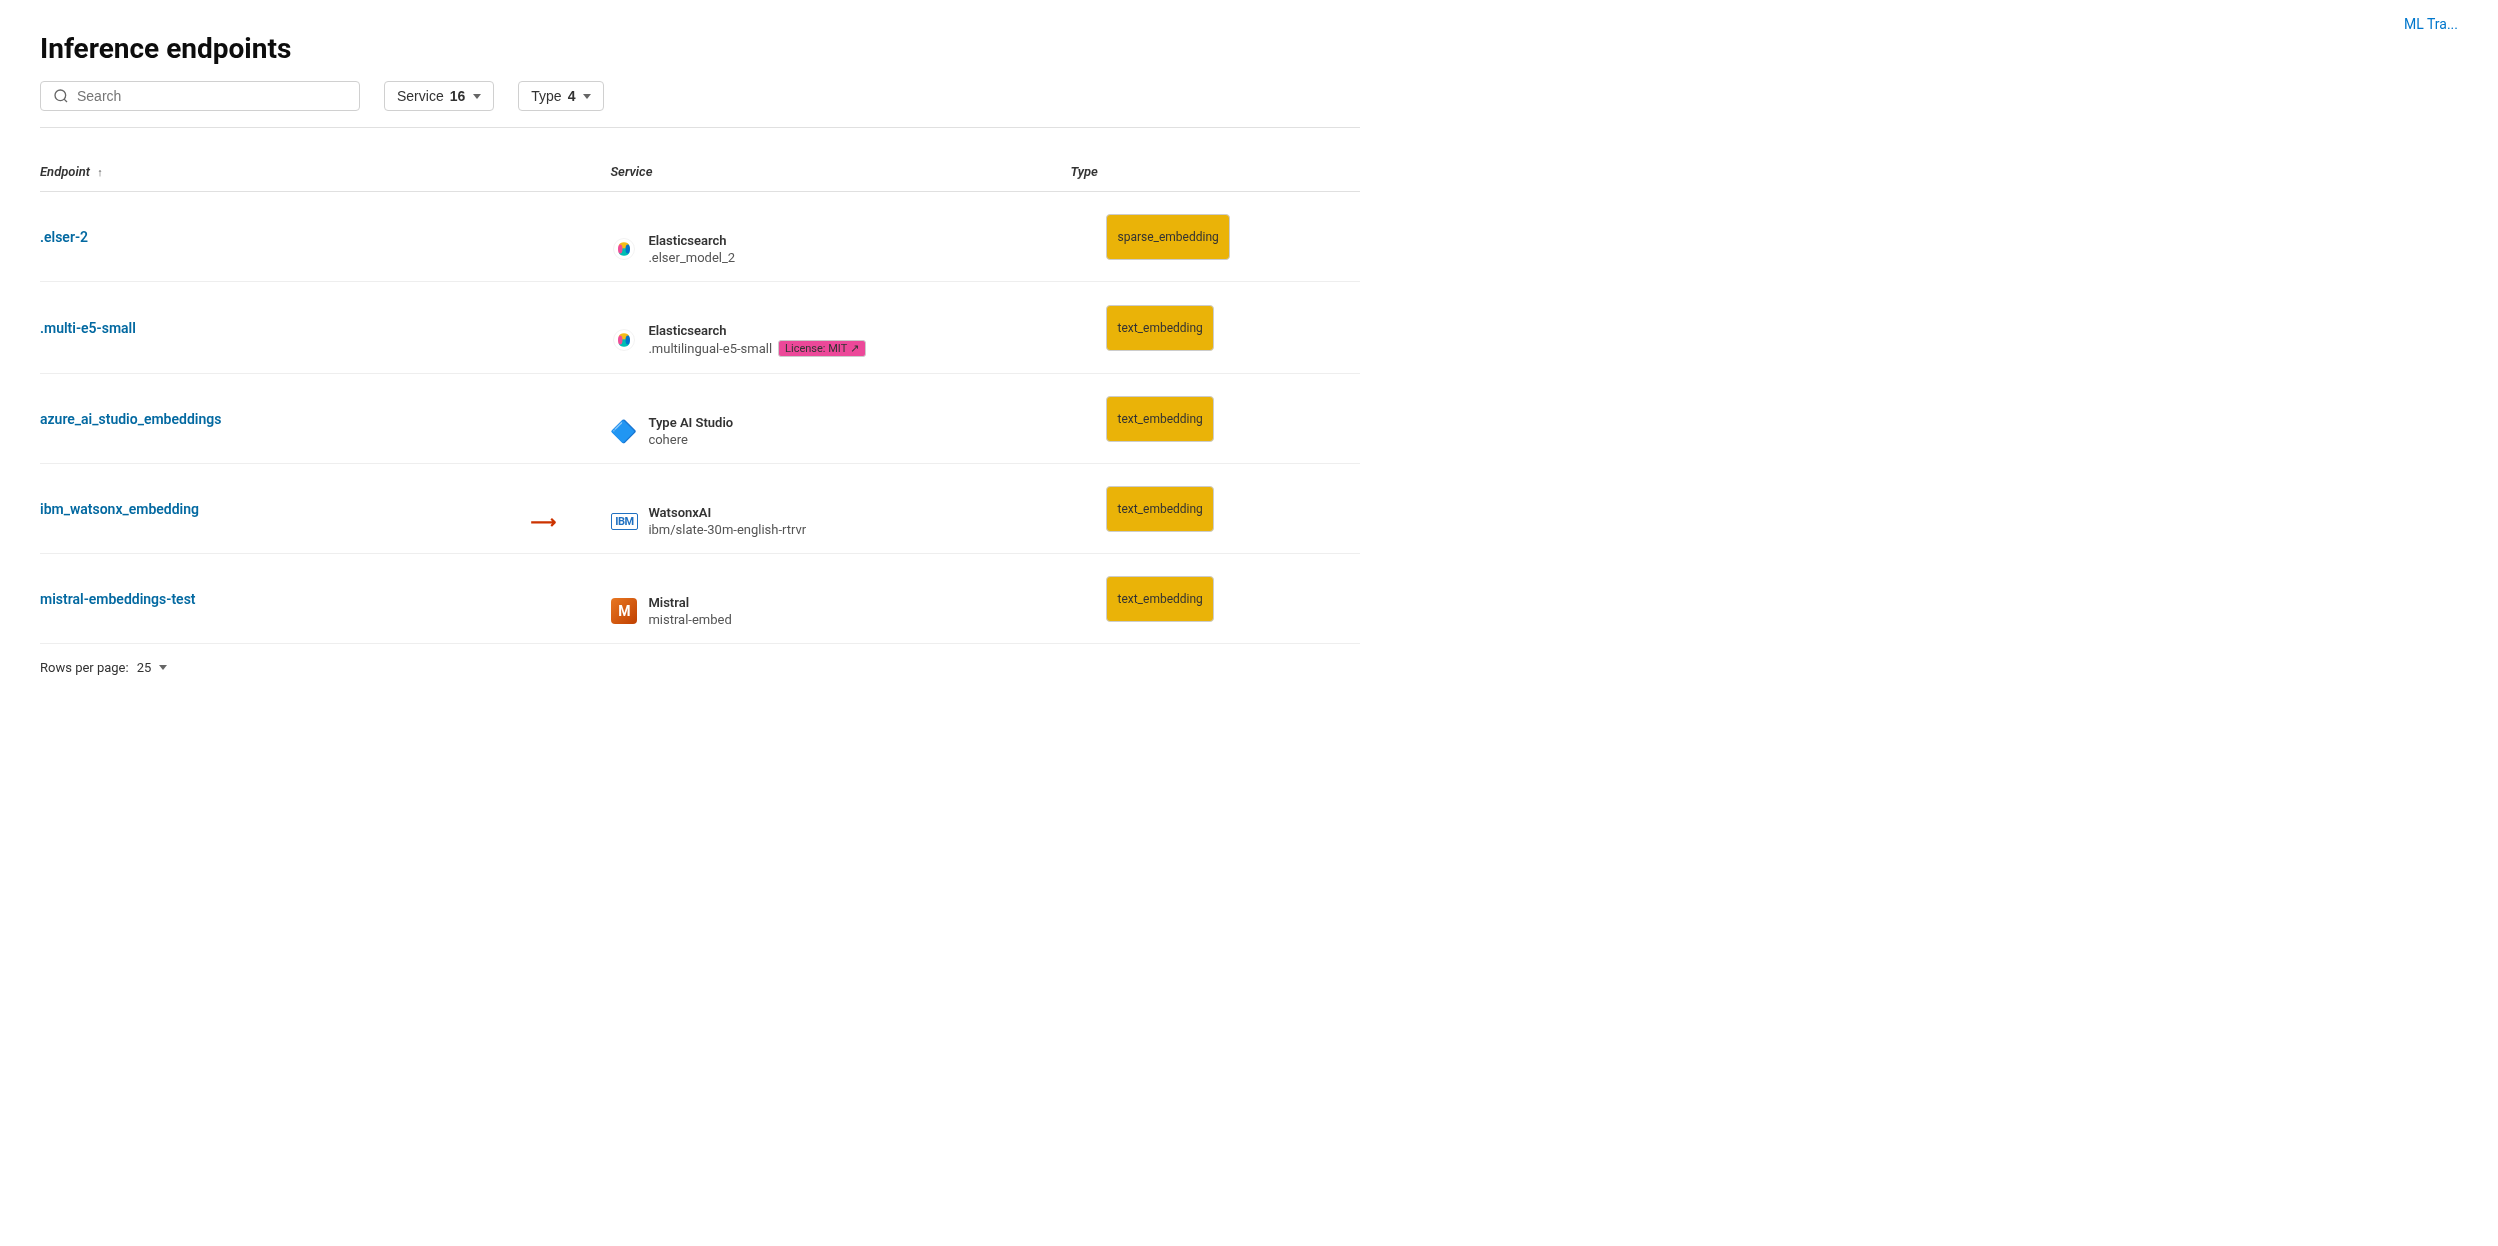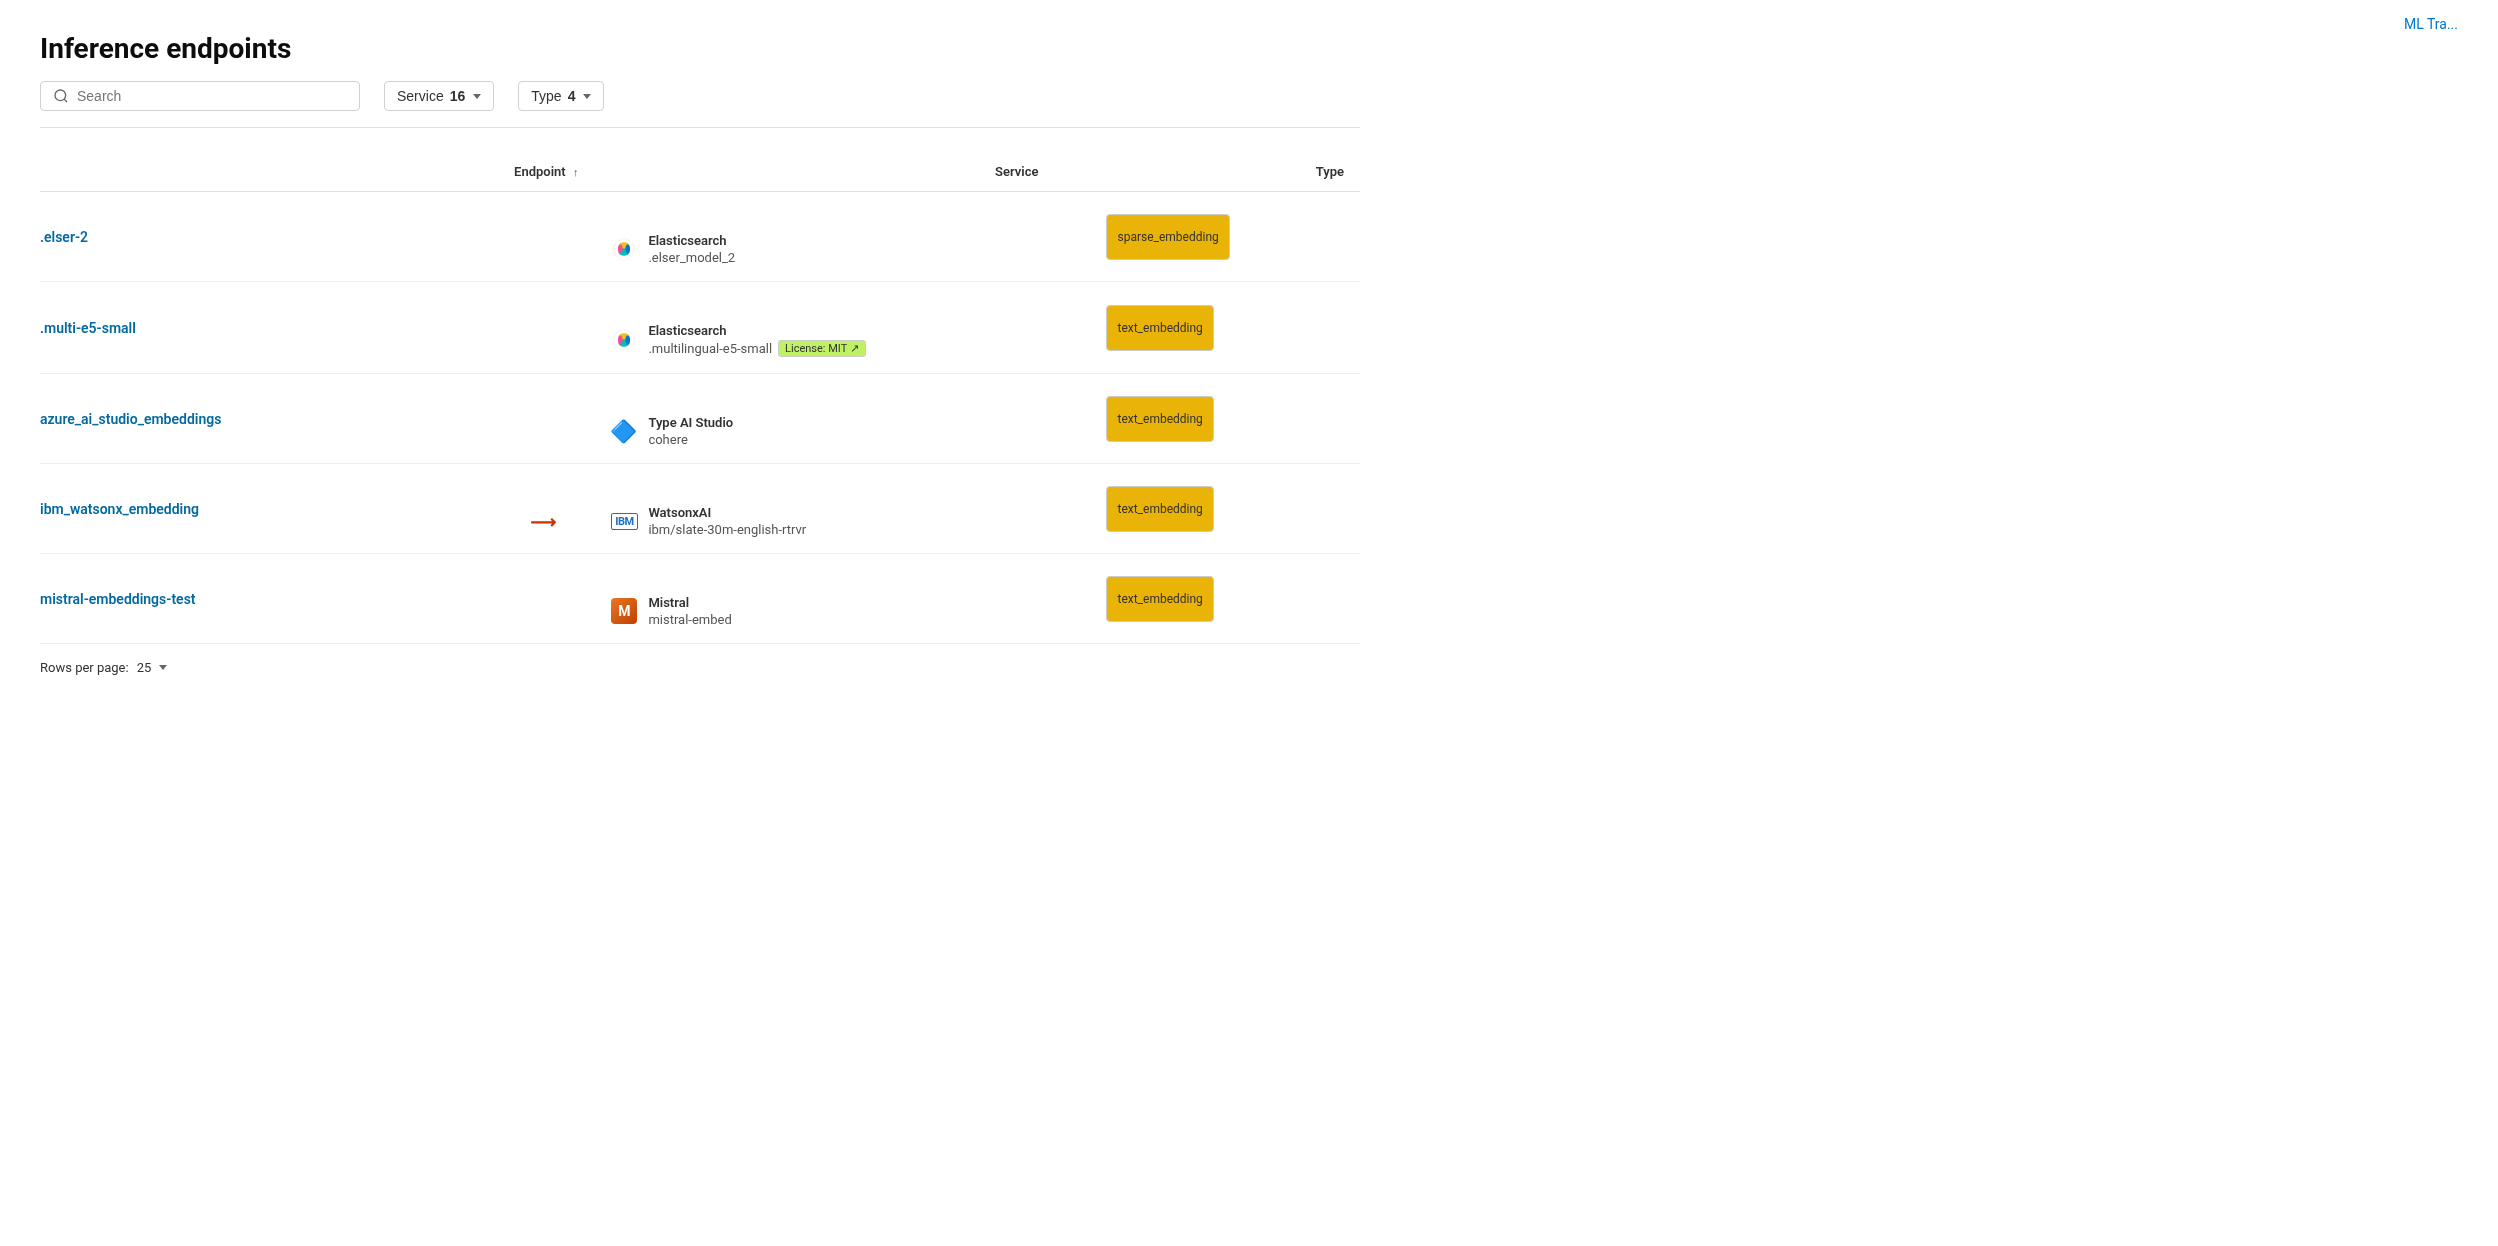--- a/index.html
+++ b/index.html
@@ -88,26 +88,27 @@
       border-left: 4px solid transparent;
       border-right: 4px solid transparent;
       border-top: 5px solid #666;
       margin-left: 2px;
     }
     table {
       width: 100%;
       border-collapse: collapse;
     }
     thead th {
-      text-align: right;
+      text-align: left;
       padding: 12px 16px;
       font-size: 13px;
       font-weight: 600;
       color: #333;
       border-bottom: 1px solid #e0e0e0;
+      font-style: italic;
     }
     thead th.endpoint-col {
       padding-left: 0;
     }
     .sort-icon {
       display: inline-block;
       margin-left: 4px;
       font-size: 11px;
       color: #555;
     }
@@ -159,21 +160,21 @@
     }
     .license-badge {
       display: inline-flex;
       align-items: center;
       gap: 3px;
       font-size: 11px;
       color: #333;
       border: 1px solid #ccc;
       border-radius: 3px;
       padding: 1px 6px;
-      background: #bef264;
+      background: #ec4899;
     }
     .type-badge {
       display: inline-block;
       border: 1px solid #ccc;
       border-radius: 4px;
       padding: 15px 10px;
       font-size: 12px;
       color: #333;
       background: #eab308;
       white-space: nowrap;

